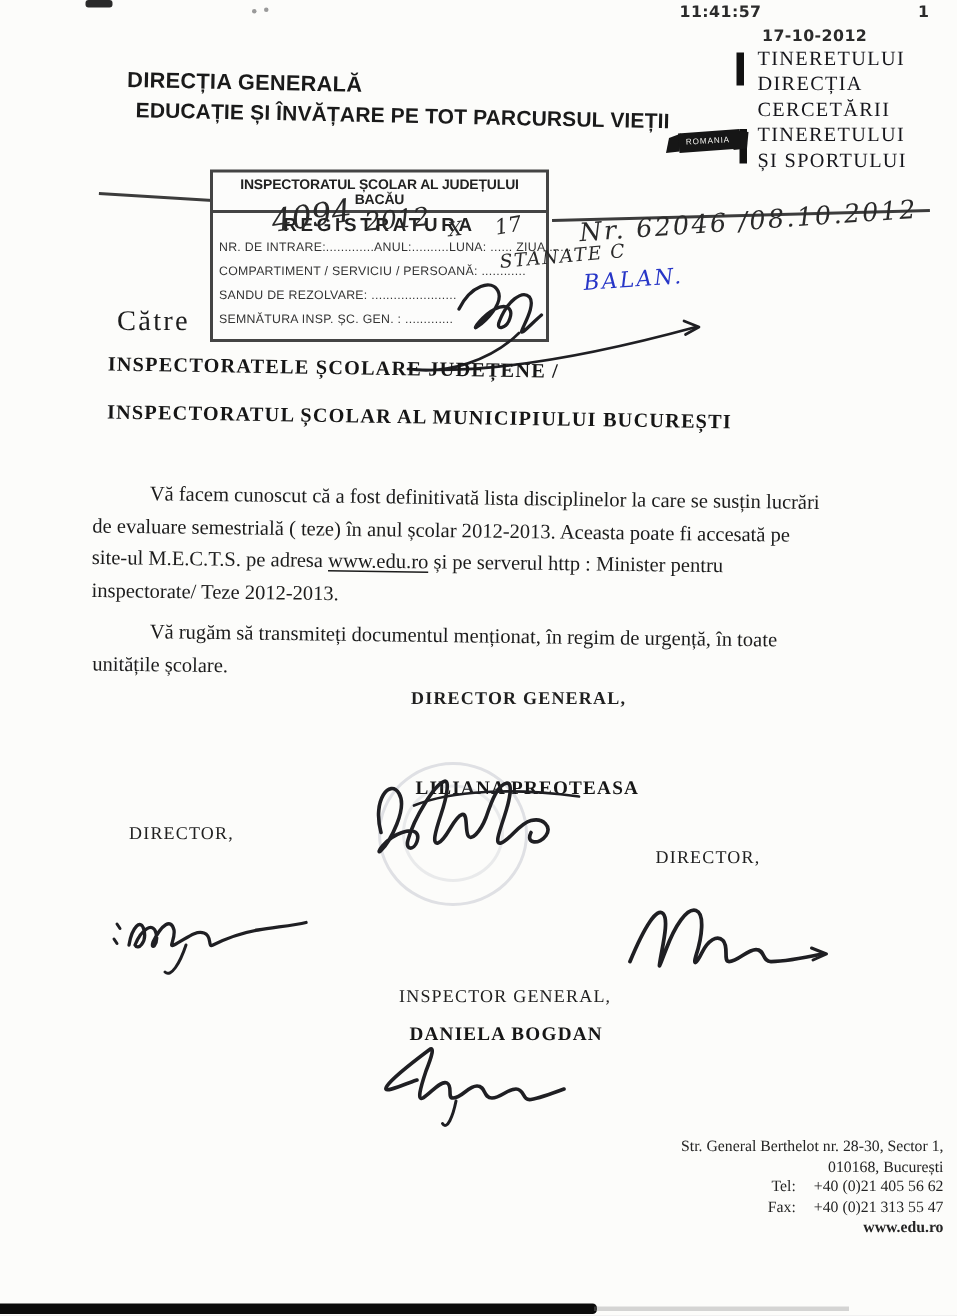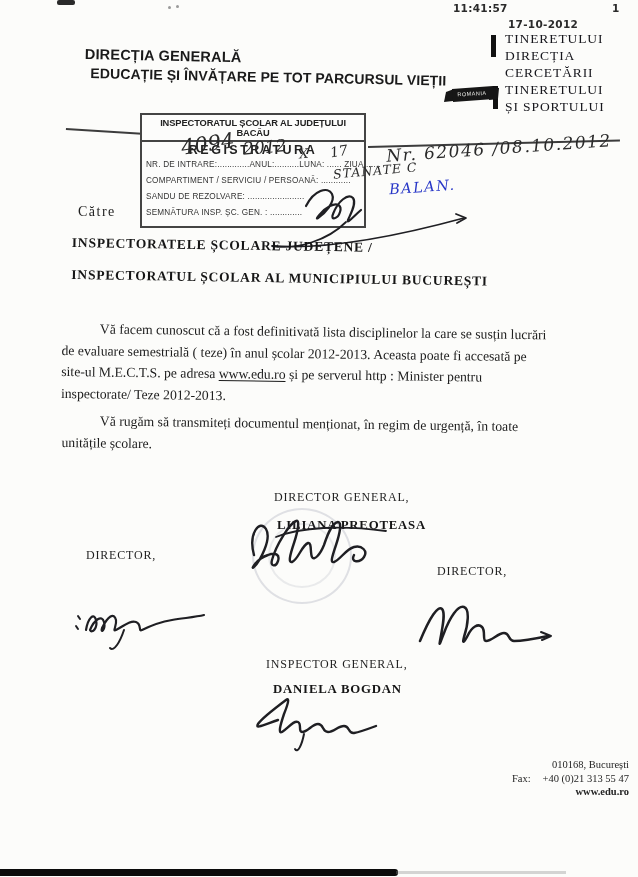--- a/index.html
+++ b/index.html
@@ -30,21 +30,21 @@
   .sb-header { font-size:9.3px; font-weight:700; text-align:center; color:#222;
                padding:3px 1px 2px; border-bottom:2px solid #444; letter-spacing:-.1px; }
   .sb-title { font-size:12.5px; font-weight:700; text-align:center; letter-spacing:2.5px; margin-top:1px; color:#222; }
   .sb-row { font-size:8.2px; margin:7px 0 0 4px; letter-spacing:.2px; white-space:nowrap; }
   .sb-row1 { margin-top:3px; }
 
   .hline { position:absolute; height:2px; background:#3c3c3c; transform-origin:0 0; }
   .hline-left { left:66px; top:128px; width:76px; transform:rotate(3.5deg); }
   .hline-right { left:368px; top:146px; width:252px; transform:rotate(-1.5deg); }
 
-  .salutation { left:78px; top:204px; font-size:14px; letter-spacing:1.5px; }
+  .salutation { left:78px; top:204px; font-size:19px; letter-spacing:1.5px; }
 
   .addressee { left:72px; top:235px; transform:rotate(.9deg); transform-origin:0 0;
                font-weight:700; font-size:13.5px; letter-spacing:.8px; color:#161616; }
   .addressee div { margin-bottom:16px; }
 
   .bodytext { width:556px; font-size:13.7px; line-height:21.5px; color:#1c1c1c;
               transform:rotate(.75deg); transform-origin:0 0; }
   .p1 { left:62px; top:318px; }
   .p2 { left:62px; top:410px; }
   .indent { padding-left:38px; }
@@ -143,21 +143,21 @@
     <div class="indent">Vă facem cunoscut că a fost definitivată lista  disciplinelor la care se susțin lucrări</div>
     <div>de evaluare semestrială ( teze) în anul școlar 2012-2013.  Aceasta poate fi accesată pe</div>
     <div><span>site-ul  M.E.C.T.S.  pe adresa </span><span class="doclink">www.edu.ro</span><span>  și pe serverul http : Minister pentru</span></div>
     <div>inspectorate/ Teze 2012-2013.</div>
   </div>
   <div class="t bodytext p2">
     <div class="indent">Vă rugăm să transmiteți documentul menționat, în regim de urgență, în toate</div>
     <div>unitățile școlare.</div>
   </div>
 
-  <div class="t sigtitle" style="left:274px; top:490px;">DIRECTOR GENERAL,</div>
+  <div class="t sigtitle" style="left:274px; top:458px;font-weight:bold;">DIRECTOR GENERAL,</div>
   <div class="t signame" style="left:277px; top:518px;text-align:right;">LILIANA PREOTEASA</div>
   <div class="stamp-ring ring-outer"></div>
   <div class="stamp-ring ring-inner"></div>
   <svg style="left:246px; top:515px;" width="150" height="60" viewBox="0 0 150 60">
     <path class="ink" stroke-width="2.4" d="M8,40 C2,18 14,4 20,14 C26,24 14,46 8,52 C4,56 10,44 22,40 C30,37 34,40 32,46 C30,52 24,52 26,45 C30,30 44,8 50,6 C54,4 52,16 48,28 C44,40 42,48 46,47 C52,45 56,30 62,28 C66,27 64,38 66,42 C68,46 74,40 78,30 C82,18 86,8 92,7 C96,7 94,18 90,30 C86,42 84,48 88,47 C94,45 100,34 108,32 C116,30 122,36 118,42 C114,48 104,48 108,40"></path>
     <path class="ink" stroke-width="1.8" d="M30,22 C55,12 95,10 140,16"></path>
   </svg>
 
   <div class="t sigtitle" style="left:86px; top:548px;">DIRECTOR,</div>
   <svg style="left:72px; top:590px;" width="140" height="62" viewBox="0 0 140 62">
@@ -173,18 +173,20 @@
   </svg>
 
   <div class="t sigtitle" style="left:266px; top:657px;">INSPECTOR GENERAL,</div>
   <div class="t signame" style="left:273px; top:682px;">DANIELA BOGDAN</div>
   <svg style="left:248px; top:690px;" width="140" height="64" viewBox="0 0 140 64">
     <path class="ink" stroke-width="2.4" d="M30,30 C18,34 6,40 10,34 C14,28 30,16 38,10 C42,7 40,14 36,24 C32,36 30,44 34,42 C40,38 46,30 50,32 C54,34 50,42 54,42 C60,42 64,34 70,34 C76,34 74,42 80,42 C86,42 90,36 96,36 C102,36 100,44 106,43 C112,42 120,39 128,36"></path>
     <path class="ink" stroke-width="2" d="M56,44 C54,54 50,64 47,59"></path>
   </svg>
 
   <div class="footer">
+    <div>Str. General Berthelot nr. 28-30, Sector 1,</div>
     <div>010168, București</div>
+    <div><span class="lbl">Tel:</span><span>+40 (0)21 405 56 62</span></div>
     <div><span class="lbl">Fax:</span><span>+40 (0)21 313 55 47</span></div>
     <div class="site">www.edu.ro</div>
   </div>
 
 </div>
 
 </body></html>

